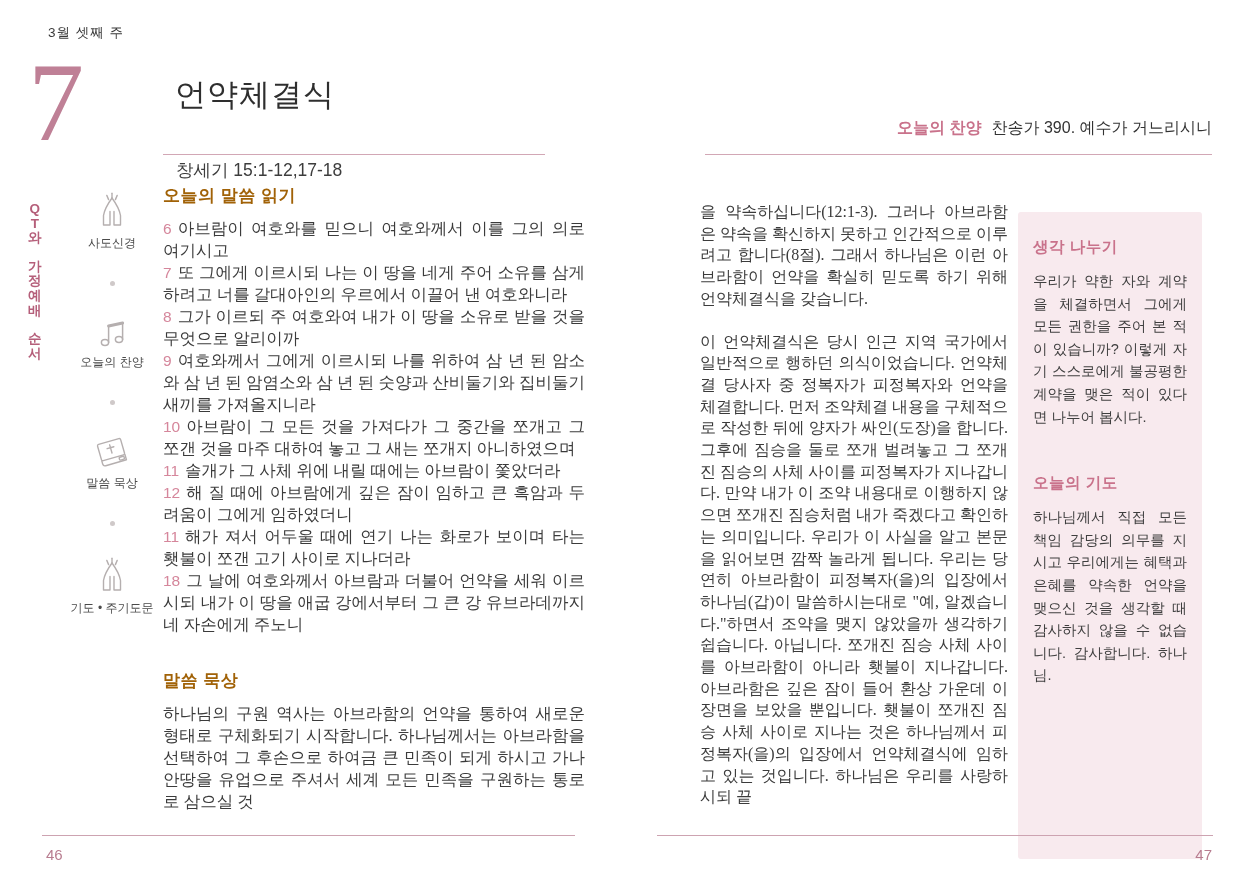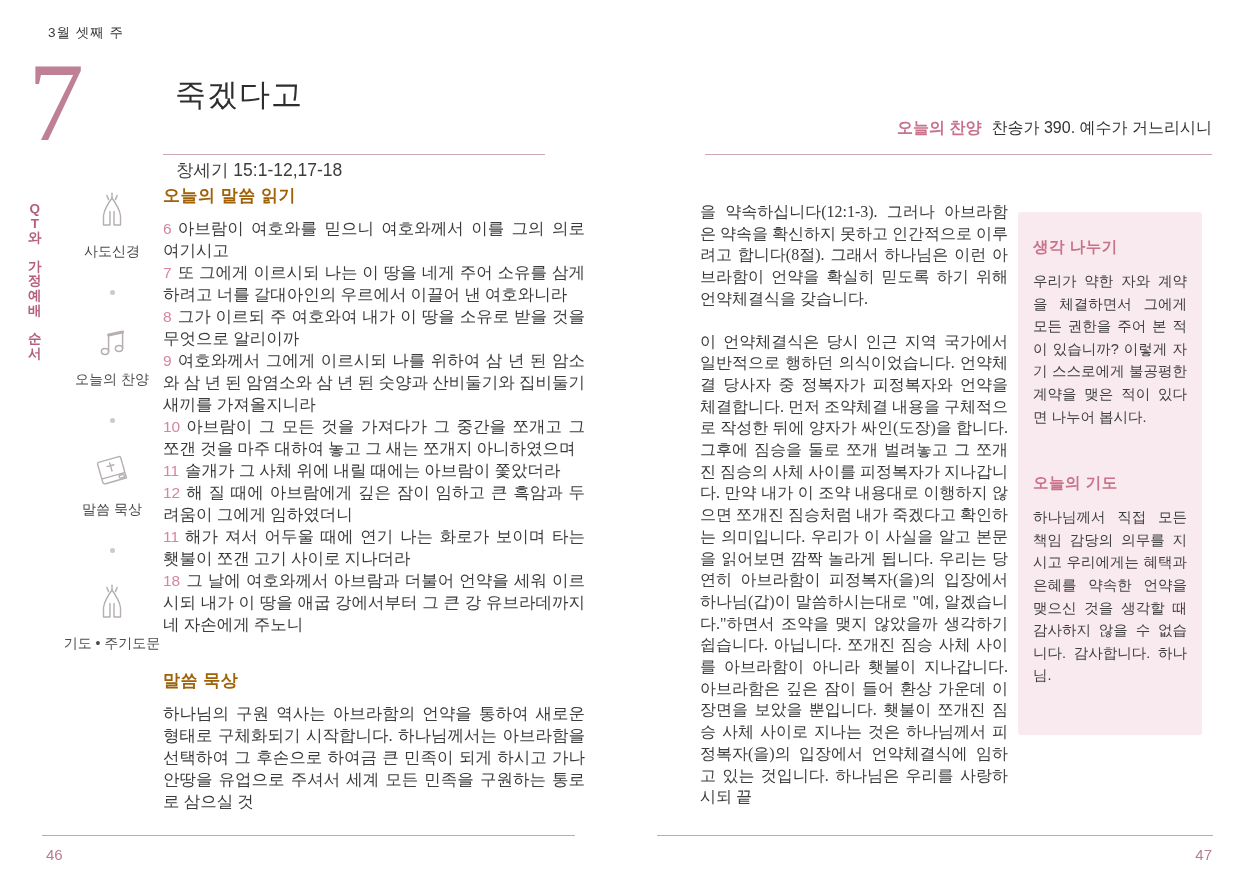--- a/index.html
+++ b/index.html
@@ -37,21 +37,21 @@
   
   .vert-label {
     left:28px; top:202px; display:flex; flex-direction:column; align-items:center;
     font-size:13.5px; font-weight:700; color:#b55f7a; line-height:14.6px;
   }
   .vert-label span.vgap { margin-top:14px; }
   .qt-steps {
     left:62px; top:190px; width:100px; display:flex; flex-direction:column; align-items:center;
   }
   .step { display:flex; flex-direction:column; align-items:center; }
-  .step-label { font-size:14px; color:#4a4a4a; margin-top:11px; white-space:nowrap; }
+  .step-label { font-size:12px; color:#4a4a4a; margin-top:3px; white-space:nowrap; }
   .step-dot {
     width:5px; height:5px; border-radius:50%; background:#cfc9c9; margin:29px 0;
   }
   .step svg { display:block; }
 
   
   .col-left { left:163px; top:184px; width:422px; }
   .col-right { left:700px; top:201px; width:308px; }
   .section-heading {
     font-size:17px; font-weight:700; color:#a16207; margin-bottom:11px; letter-spacing:.5px;
@@ -66,21 +66,21 @@
   .section2 { margin-top:33px; }
   .col-right p {
     font-family:"Liberation Serif","DejaVu Serif",serif;
     font-size:16px; line-height:21.7px; color:#3b3b3b;
     text-align:justify; word-break:break-all;
   }
   .col-right p + p { margin-top:21px; }
 
   
   .side-box {
-    left:1018px; top:212px; width:184px; height:523px;
+    left:1018px; top:212px; width:184px; height:647px;
     background:#f8eaee; border-radius:3px; padding:25px 15px;
   }
   .box-heading {
     font-size:15.5px; font-weight:700; color:#c9728b; margin-bottom:12px; letter-spacing:.5px;
   }
   .box-text {
     font-size:14.5px; line-height:22.6px; color:#3f3f3f;
     text-align:justify; word-break:break-all;
   }
   .box-heading.second { margin-top:45px; }
@@ -90,21 +90,21 @@
   .footer-rule-right { left:657px; top:835px; width:556px; background:#cda3b1; }
   .pagenum { top:846px; font-size:15px; color:#b87d90; font-weight:500; }
   .pagenum-left { left:46px; }
   .pagenum-right { right:46px;text-align:right; }
 </style>
 </head>
 <body>
 
 <div class="abs week-label">3월 셋째 주</div>
 <div class="abs day-number">7</div>
-<div class="abs page-title">죽겠다고</div>
+<div class="abs page-title">언약체결식</div>
 <div class="abs scripture-ref">창세기 15:1-12,17-18</div>
 <div class="abs praise-line">
   <span class="praise-label">오늘의 찬양</span><span class="praise-value">찬송가 390. 예수가 거느리시니</span>
 </div>
 <div class="abs rule rule-left"></div>
 <div class="abs rule rule-right"></div>
 
 <div class="abs vert-label">
   <span>Q</span>
   <span>T</span>

